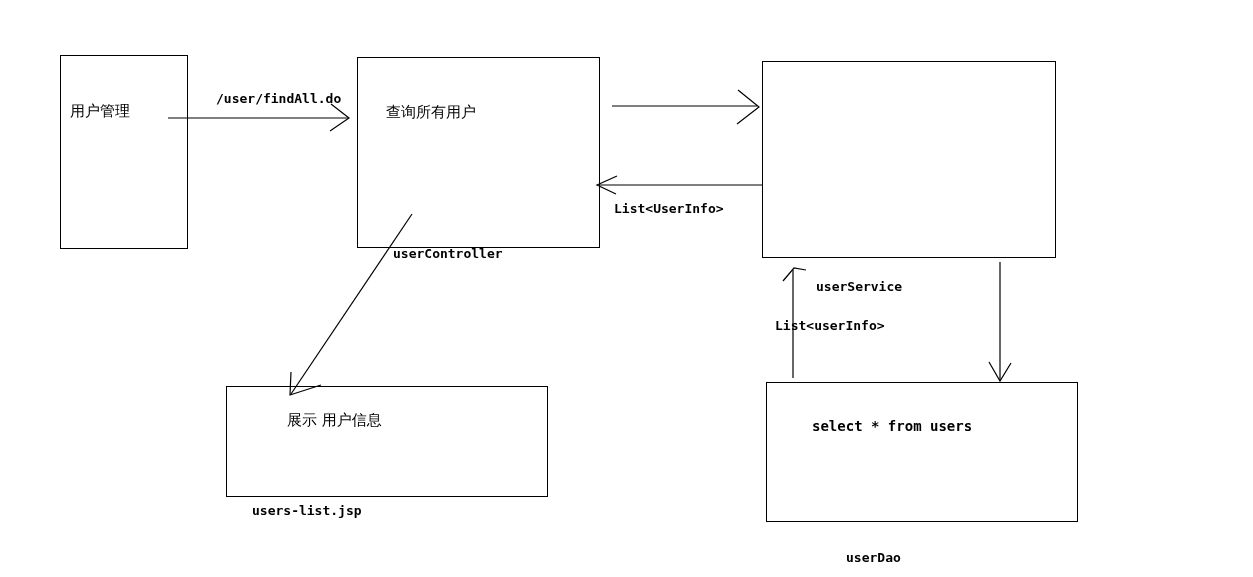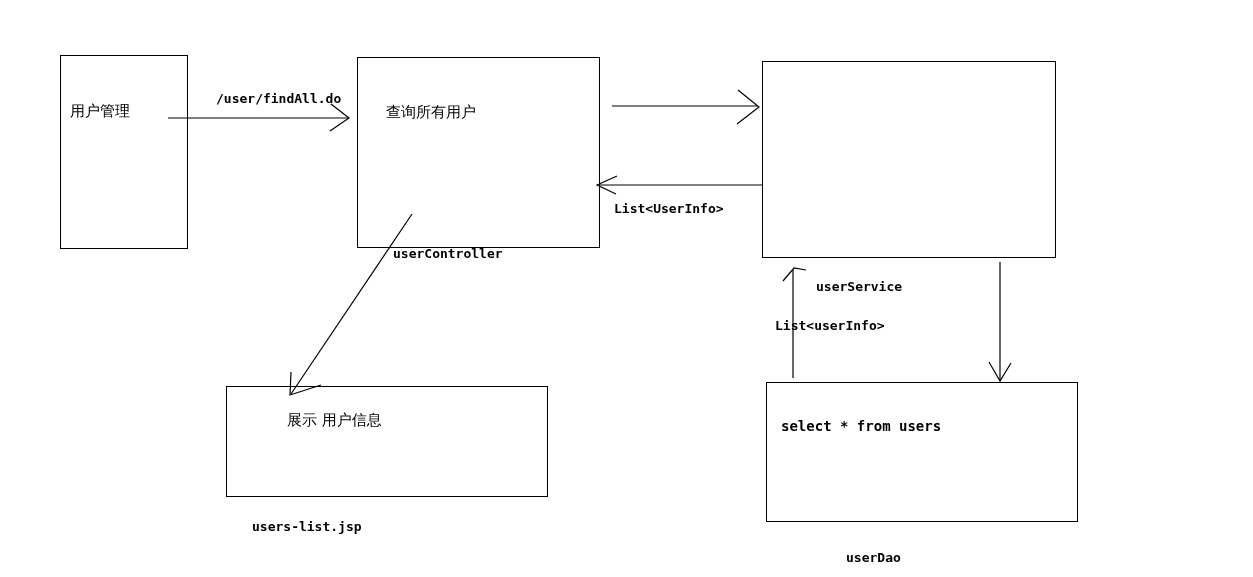--- a/index.html
+++ b/index.html
@@ -72,24 +72,24 @@
 
   <div class="box" style="left:357px; top:57px; width:243px; height:191px;"></div>
   <div class="box-text" style="left:386px; top:105px;text-align:center;">查询所有用户</div>
   <div class="mono-label" style="left:393px; top:247px;">userController</div>
 
   <div class="box" style="left:762px; top:61px; width:294px; height:197px;"></div>
   <div class="mono-label" style="left:816px; top:268px;margin-top:12px;">userService</div>
 
   <div class="box" style="left:226px; top:386px; width:322px; height:111px;"></div>
   <div class="box-text" style="left:287px; top:413px;">展示 用户信息</div>
-  <div class="mono-label" style="left:252px; top:520px;">users-list.jsp</div>
+  <div class="mono-label" style="left:252px; top:504px;">users-list.jsp</div>
 
   <div class="box" style="left:766px; top:382px; width:312px; height:140px;"></div>
-  <div class="mono-label-sql" style="left:781px; top:419px;">select * from users</div>
+  <div class="mono-label-sql" style="left:812px; top:419px;">select * from users</div>
   <div class="mono-label" style="left:846px; top:531px;margin-top:20px;">userDao</div>
 
   <div class="mono-label" style="left:204px; top:92px;margin-left:12px;">/user/findAll.do</div>
   <div class="mono-label" style="left:614px; top:202px;">List&lt;UserInfo&gt;</div>
   <div class="mono-label" style="left:775px; top:319px;">List&lt;userInfo&gt;</div>
 
   <svg class="overlay" viewBox="0 0 1253 577" xmlns="http://www.w3.org/2000/svg">
 
     <g>
       <line x1="168" y1="118" x2="348" y2="118"></line>

